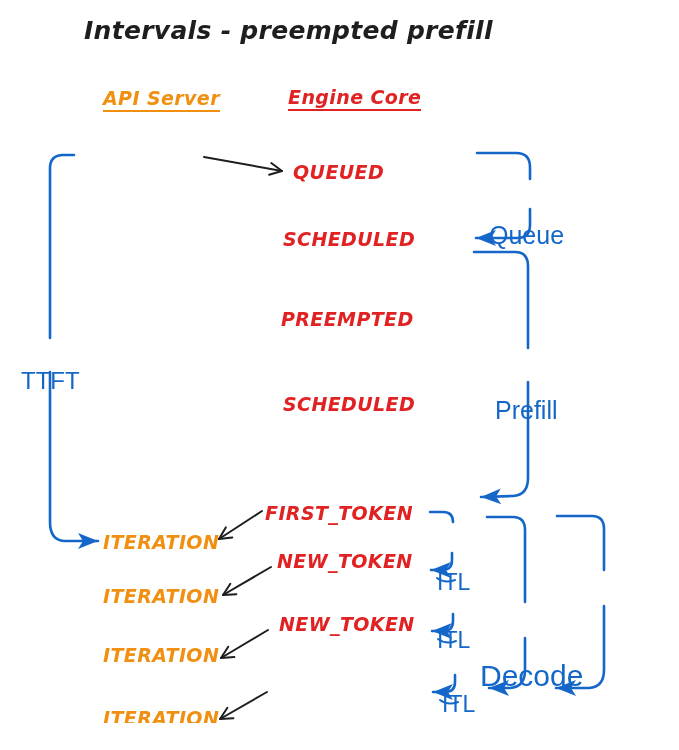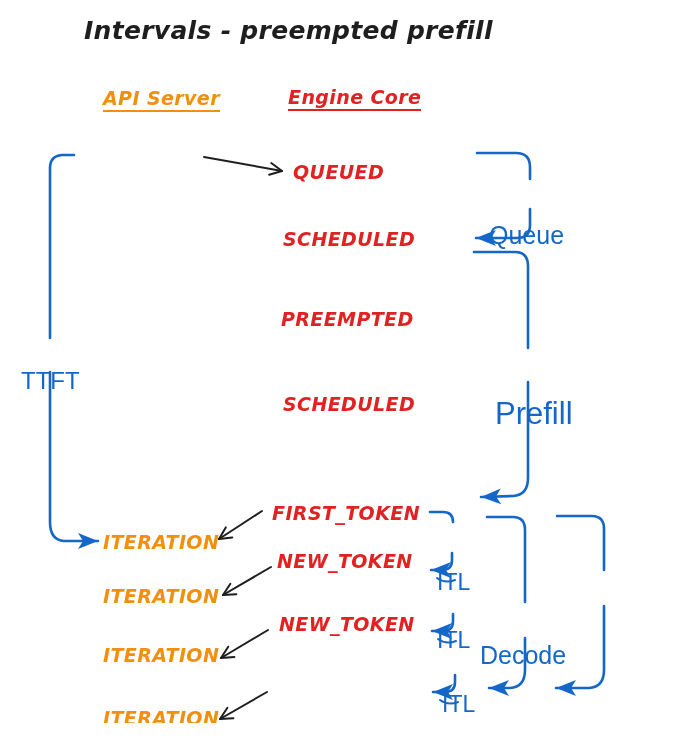--- a/index.html
+++ b/index.html
@@ -86,25 +86,25 @@
 
   <span class="ev orange" style="left:103px;top:531px">ITERATION</span>
   <span class="ev orange" style="left:103px;top:585px">ITERATION</span>
   <span class="ev orange" style="left:103px;top:644px">ITERATION</span>
   <span class="ev orange" style="left:103px;top:707px">ITERATION</span>
 
   <span class="ev red" style="left:293px;top:161px">QUEUED</span>
   <span class="ev red" style="left:283px;top:228px">SCHEDULED</span>
   <span class="ev red" style="left:281px;top:308px">PREEMPTED</span>
   <span class="ev red" style="left:283px;top:393px">SCHEDULED</span>
-  <span class="ev red" style="left:272px;top:502px">FIRST_TOKEN</span>
+  <span class="ev red" style="left:265px;top:502px">FIRST_TOKEN</span>
   <span class="ev red" style="left:277px;top:550px">NEW_TOKEN</span>
   <span class="ev red" style="left:279px;top:613px">NEW_TOKEN</span>
 
   <span class="iv" style="left:21px;top:326px;font-size:24px">TTFT</span>
   <span class="iv" style="left:489px;top:180px;font-size:25px">Queue</span>
-  <span class="iv" style="left:495px;top:355px;font-size:31px">Prefill</span>
+  <span class="iv" style="left:495px;top:355px;font-size:25px">Prefill</span>
   <span class="iv" style="left:437px;top:528px;font-size:23px">ITL</span>
   <span class="iv" style="left:437px;top:586px;font-size:23px">ITL</span>
   <span class="iv" style="left:442px;top:650px;font-size:23px">ITL</span>
-  <span class="iv" style="left:480px;top:600px;font-size:25px">Decode</span>
+  <span class="iv" style="left:480px;top:618px;font-size:30px">Decode</span>
 
 </div>
 
 </body></html>

